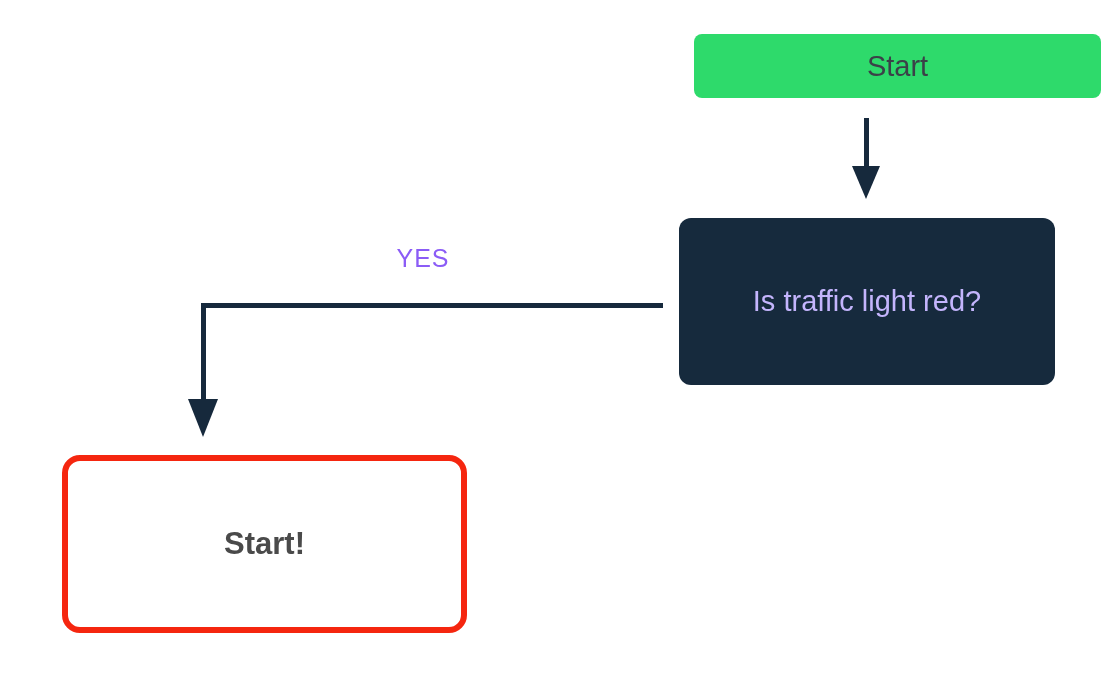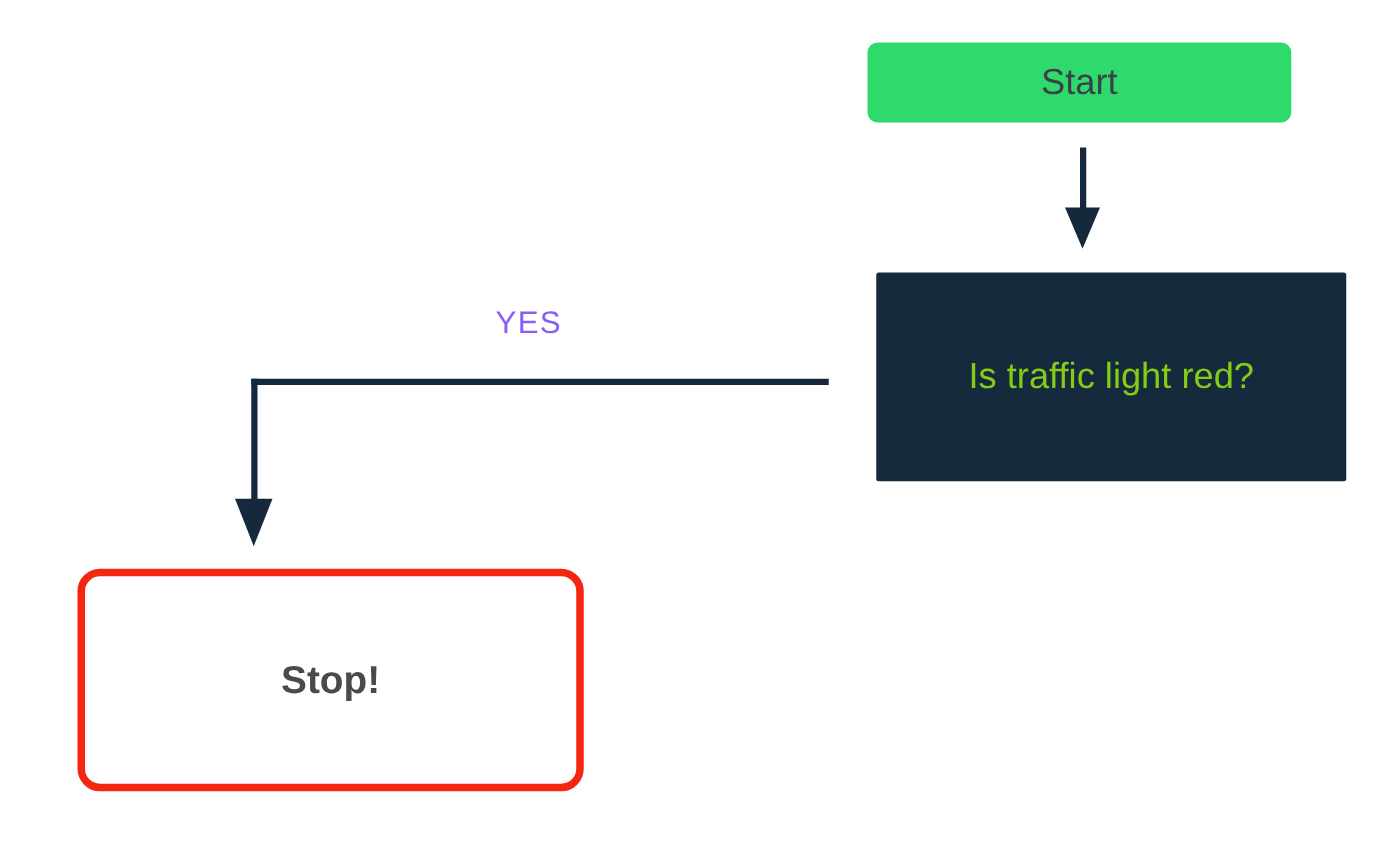--- a/index.html
+++ b/index.html
@@ -8,28 +8,28 @@
     font-family: "Liberation Sans", "DejaVu Sans", sans-serif;
     width: 1120px; height: 690px; position: relative; overflow: hidden;
   }
   .canvas { position: absolute; left: 0; top: 0; width: 1120px; height: 690px; background: #ffffff; }
 
   .node {
     position: absolute; display: flex; align-items: center; justify-content: center;
     text-align: center;
   }
   .node-start {
-    left: 694px; top: 34px; width: 339px; height: 64px;
+    left: 694px; top: 34px; width: 407px; height: 64px;
     background: #2eda6b; border-radius: 8px;
     color: #3b4148; font-size: 29px; font-weight: 400;
   }
   .node-question {
-    left: 701px; top: 218px; width: 376px; height: 167px;
-    background: #162a3d; border-radius: 2px;
-    color: #84cc16; font-size: 29px; font-weight: 400;
+    left: 679px; top: 218px; width: 376px; height: 167px;
+    background: #162a3d; border-radius: 12px;
+    color: #c4b5fd; font-size: 29px; font-weight: 400;
   }
   .node-stop {
     left: 62px; top: 455px; width: 405px; height: 178px;
     background: #ffffff; border: 6px solid #f5260f; border-radius: 18px;
     color: #4a4a4a; font-size: 31px; font-weight: 700;
   }
 
   .connector-line { position: absolute; background: #16293c; }
   .line-start-down   { left: 864px; top: 118px; width: 5px;  height: 52px; }
   .line-elbow-horiz  { left: 201px; top: 303px; width: 462px; height: 5px; }
@@ -68,16 +68,16 @@
   <div class="node node-question">
     <span>Is traffic light red?</span>
   </div>
 
   <div class="edge-label edge-label-yes">YES</div>
   <div class="connector-line line-elbow-horiz"></div>
   <div class="connector-line line-elbow-vert"></div>
   <div class="arrowhead arrowhead-stop"></div>
 
   <div class="node node-stop">
-    <span>Stop!</span>
+    <span>Start!</span>
   </div>
 
 </div>
 
 </body></html>

